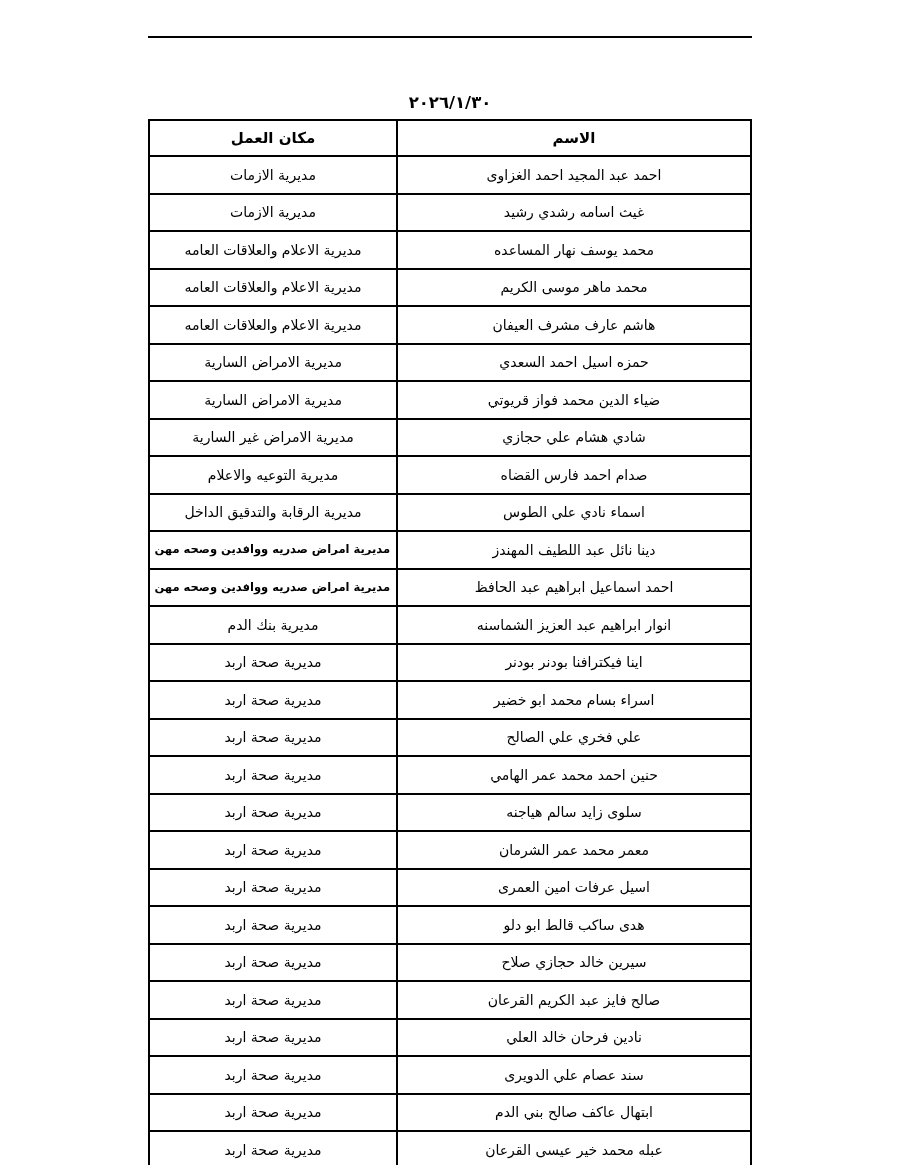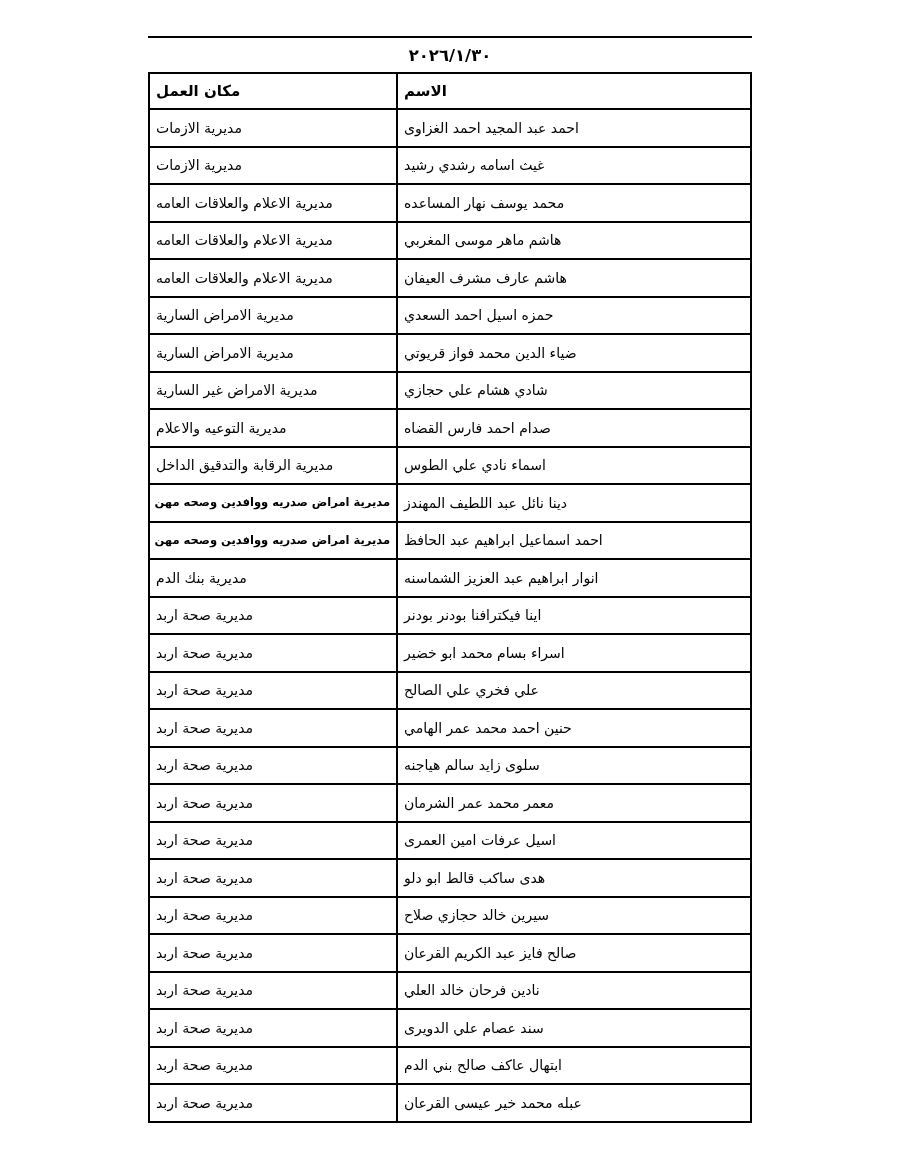--- a/index.html
+++ b/index.html
@@ -28,31 +28,32 @@
   }
   .title-line {
     font-weight: bold;
     font-size: 16.5px;
     line-height: 1.45;
   }
   .title-date {
     font-weight: bold;
     font-size: 16.5px;
     line-height: 1.3;
+    margin-top: 47px;
   }
   table.doc-table {
     width: 100%;
     border-collapse: collapse;
     direction: rtl;
     table-layout: fixed;
   }
   .doc-table th,
   .doc-table td {
     border: 2px solid #000;
-    text-align: left;
+    text-align: center;
     vertical-align: middle;
     height: 35.5px;
     padding: 0 6px;
     font-size: 14px;
     line-height: 1.2;
     overflow: hidden;
     white-space: nowrap;
   }
   .doc-table th {
     font-weight: bold;
@@ -95,21 +96,21 @@
         </tr>
         <tr>
           <td>غيث اسامه رشدي رشيد</td>
           <td>مديرية الازمات</td>
         </tr>
         <tr>
           <td>محمد يوسف نهار المساعده</td>
           <td>مديرية الاعلام والعلاقات العامه</td>
         </tr>
         <tr>
-          <td>هاشم ماهر موسى المغربي</td>
+          <td>محمد ماهر موسى الكريم</td>
           <td>مديرية الاعلام والعلاقات العامه</td>
         </tr>
         <tr>
           <td>هاشم عارف مشرف العيفان</td>
           <td>مديرية الاعلام والعلاقات العامه</td>
         </tr>
         <tr>
           <td>حمزه اسيل احمد السعدي</td>
           <td>مديرية الامراض السارية</td>
         </tr>

